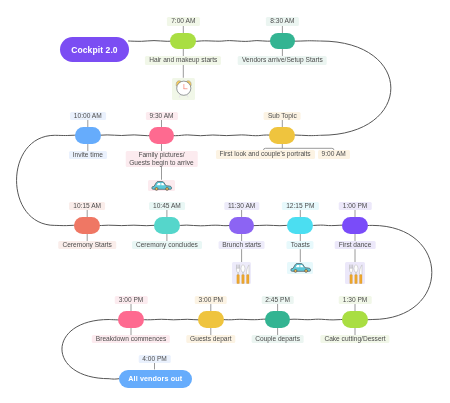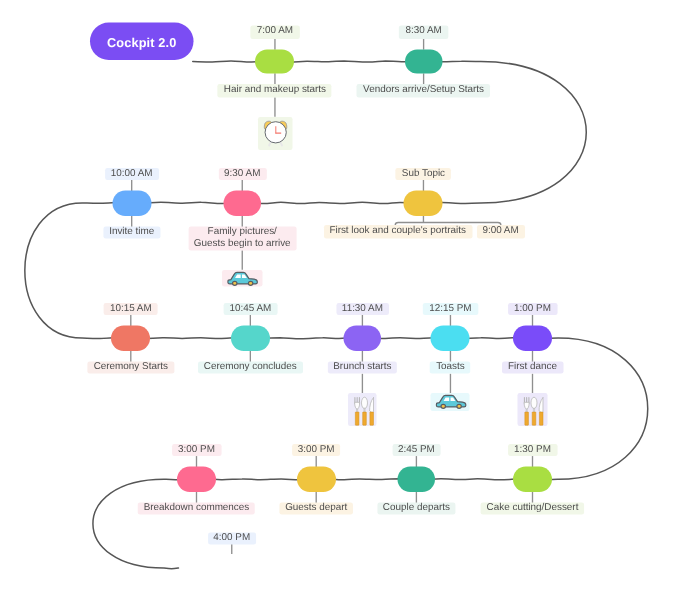--- a/index.html
+++ b/index.html
@@ -5,21 +5,21 @@
   html,body{margin:0;padding:0;background:#ffffff;}
   body{width:450px;height:403px;overflow:hidden;font-family:"Liberation Sans",sans-serif;}
   #stage{position:relative;-webkit-font-smoothing:antialiased;width:450px;height:403px;background:#ffffff;}
   .layer{position:absolute;left:0;top:0;}
   .node{position:absolute;border-radius:999px;}
   .tlabel{position:absolute;transform:translateX(-50%);white-space:nowrap;font-size:6.6px;
     color:#4d4d4d;line-height:8.3px;height:8.3px;padding:0 4px;border-radius:1.5px;text-align:center;}
   .dlabel{position:absolute;transform:translateX(-50%);white-space:nowrap;font-size:6.6px;
     color:#4d4d4d;line-height:8.3px;padding:0 4px;border-radius:1.5px;text-align:center;}
   .dlabel.multi{white-space:pre-line;line-height:8.0px;}
-  .root-pill{position:absolute;left:60.2px;top:15px;width:68.6px;height:25px;border-radius:999px;
+  .root-pill{position:absolute;left:60.2px;top:37px;width:68.6px;height:25px;border-radius:999px;
     background:#7B4DF3;display:flex;align-items:center;justify-content:center;color:#fff;
     font-size:8.5px;font-weight:bold;letter-spacing:0.1px;}
   .root-pill.finish{left:119px;top:369.6px;width:72.5px;height:18.1px;background:#66ACFC;
     font-size:7.2px;letter-spacing:0.1px;}
   .icon-box{position:absolute;border-radius:1.5px;display:flex;align-items:center;justify-content:center;}
   .icon-box svg{display:block;}
 </style>
 </head>
 <body>
 <div id="stage">
@@ -190,13 +190,16 @@
     <div class="tlabel" style="left:277.6px;top:295.75px;background:#EBF5F1">2:45 PM</div>
     <div class="node" style="left:264.7px;top:311.2px;width:25.8px;height:16.6px;background:#33B492"></div>
     <div class="dlabel" style="left:277.6px;top:334.9px;background:#EBF5F1">Couple departs</div>
   </div>
   <div class="ms">
     <div class="tlabel" style="left:355.0px;top:295.75px;background:#F1F7E8">1:30 PM</div>
     <div class="node" style="left:342.1px;top:311.2px;width:25.8px;height:16.6px;background:#A9DE42"></div>
     <div class="dlabel" style="left:355.0px;top:334.9px;background:#F1F7E8">Cake cutting/Dessert</div>
   </div>
   <div class="tlabel" style="left:154.5px;top:354.9px;background:#EAF1FD">4:00 PM</div>
+  <div class="root-pill finish">
+      <span>All vendors out</span>
+    </div>
 </div>
 
 </body></html>

